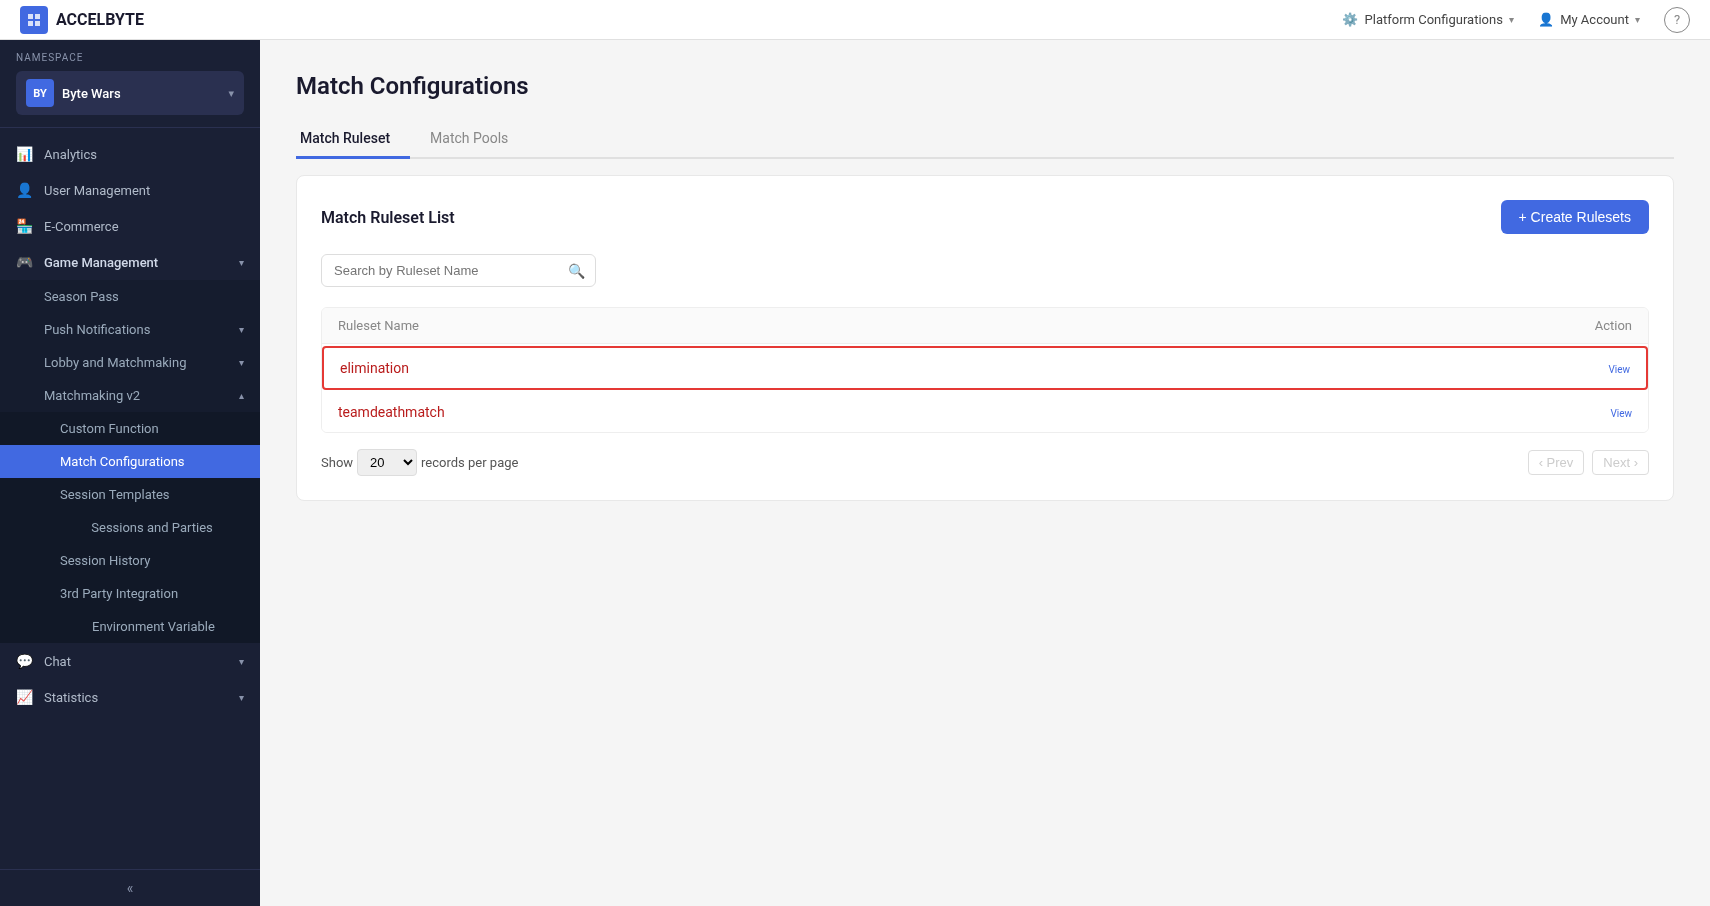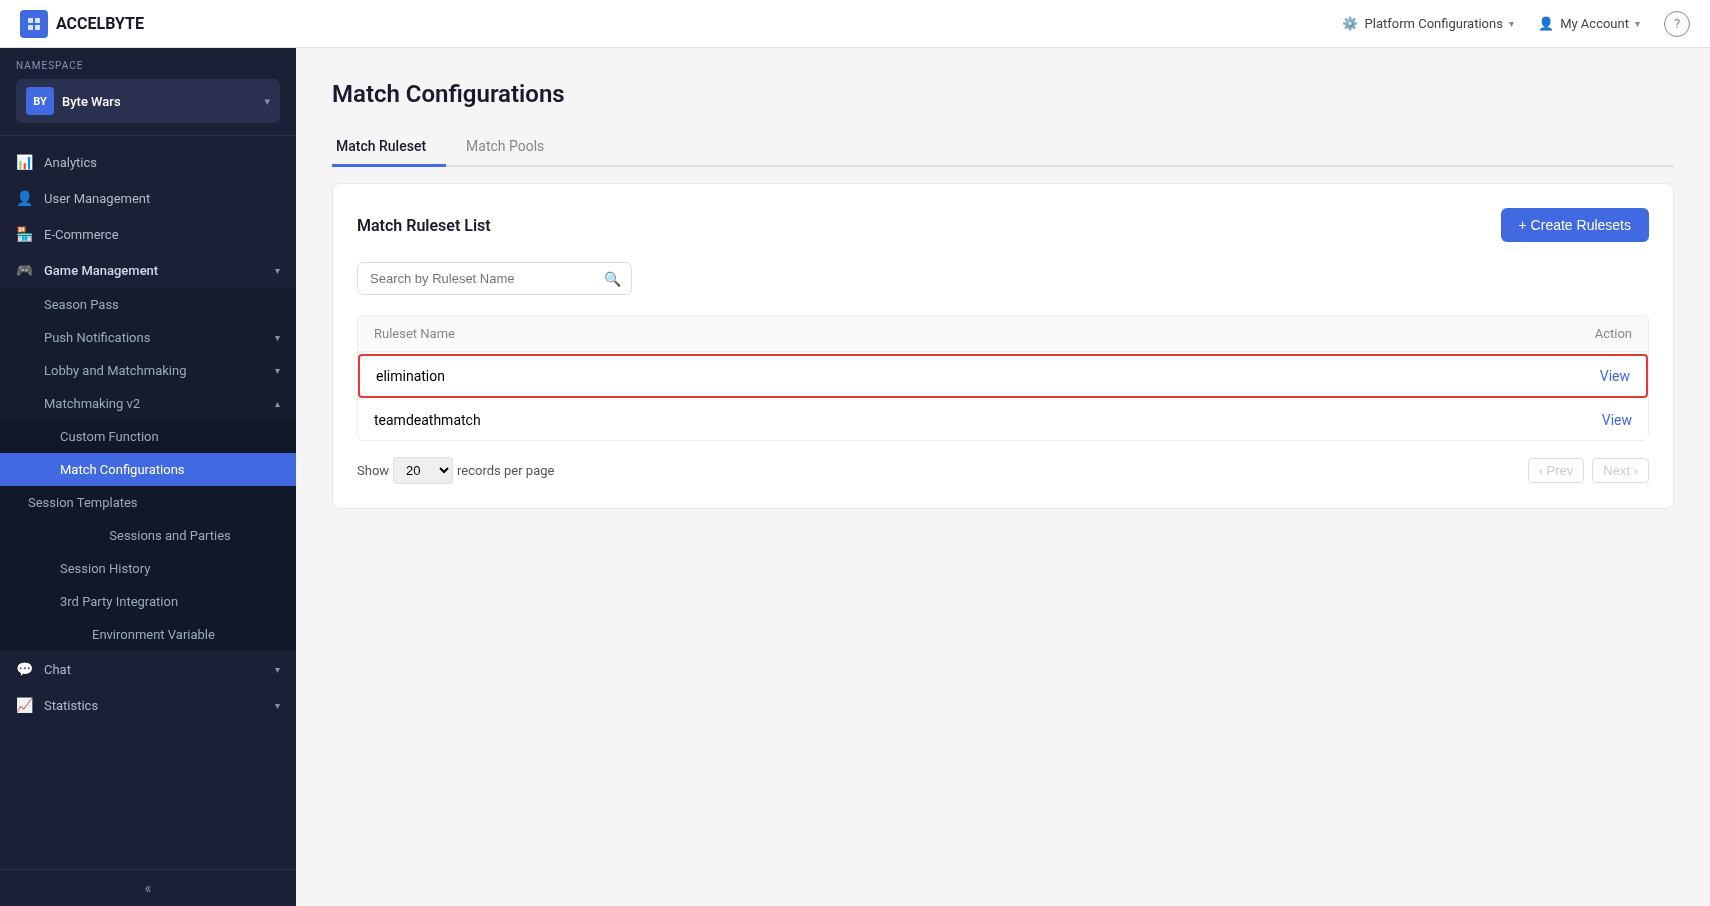--- a/index.html
+++ b/index.html
@@ -1,20 +1,20 @@
 <!DOCTYPE html>
 <html><head>
   <meta charset="utf-8">
   <style>
     * { box-sizing: border-box; margin: 0; padding: 0; }
     body { font-family: -apple-system, BlinkMacSystemFont, 'Segoe UI', Roboto, sans-serif; font-size: 14px; background: #f5f5f5; display: flex; flex-direction: column; height: 100vh; overflow: hidden; }
 
     
     .top-nav {
-      height: 48px;
+      height: 40px;
       background: #fff;
       border-bottom: 1px solid #e0e0e0;
       display: flex;
       align-items: center;
       padding: 0 20px;
       flex-shrink: 0;
       z-index: 10;
     }
     .top-nav-logo {
       display: flex;
@@ -66,21 +66,21 @@
 
     
     .main-layout {
       display: flex;
       flex: 1;
       overflow: hidden;
     }
 
     
     .sidebar {
-      width: 296px;
+      width: 260px;
       background: #1a2035;
       color: #ccc;
       display: flex;
       flex-direction: column;
       flex-shrink: 0;
       overflow-y: auto;
     }
     .sidebar::-webkit-scrollbar { width: 4px; }
     .sidebar::-webkit-scrollbar-thumb { background: #3a4060; }
 
@@ -280,27 +280,27 @@
       border-bottom: 1px solid #eee;
       background: #fff;
       font-size: 14px;
     }
     .table-row:last-child { border-bottom: none; }
     .table-row.highlighted {
       border: 2px solid #e53935;
       border-radius: 4px;
       margin: 2px 0;
     }
-    .row-name { flex: 1; color: #000000; }
+    .row-name { flex: 1; color: #b91c1c; }
     .row-action { width: 100px; text-align: right; }
     .view-link {
       color: #4169e1;
       cursor: pointer;
       text-decoration: none;
-      font-size: 14px;
+      font-size: 10px;
     }
 
     
     .pagination {
       display: flex;
       align-items: center;
       gap: 4px;
       margin-top: 16px;
       font-size: 13px;
       color: #555;
@@ -409,21 +409,21 @@
           <span class="nav-chevron-right">▴</span>
         </div>
 
         <div style="background:#111827;">
           <div class="sub-item" style="padding-left: 60px;">
             <span>Custom Function</span>
           </div>
           <div class="sub-item active" style="padding-left: 60px; background:#4169e1; color:#fff;">
             <span>Match Configurations</span>
           </div>
-          <div class="sub-item" style="padding-left: 28px;">
+          <div class="sub-item" style="padding-left: 60px;">
             <span>Session Templates</span>
           </div>
           <div class="sub-item" style="padding-left: 60px; justify-content: center;">
             <span>Sessions and Parties</span>
           </div>
           <div class="sub-item" style="padding-left: 60px; align-items: flex-end;">
             <span>Session History</span>
           </div>
           <div class="sub-item" style="padding-left: 60px;">
             <span>3rd Party Integration</span>

